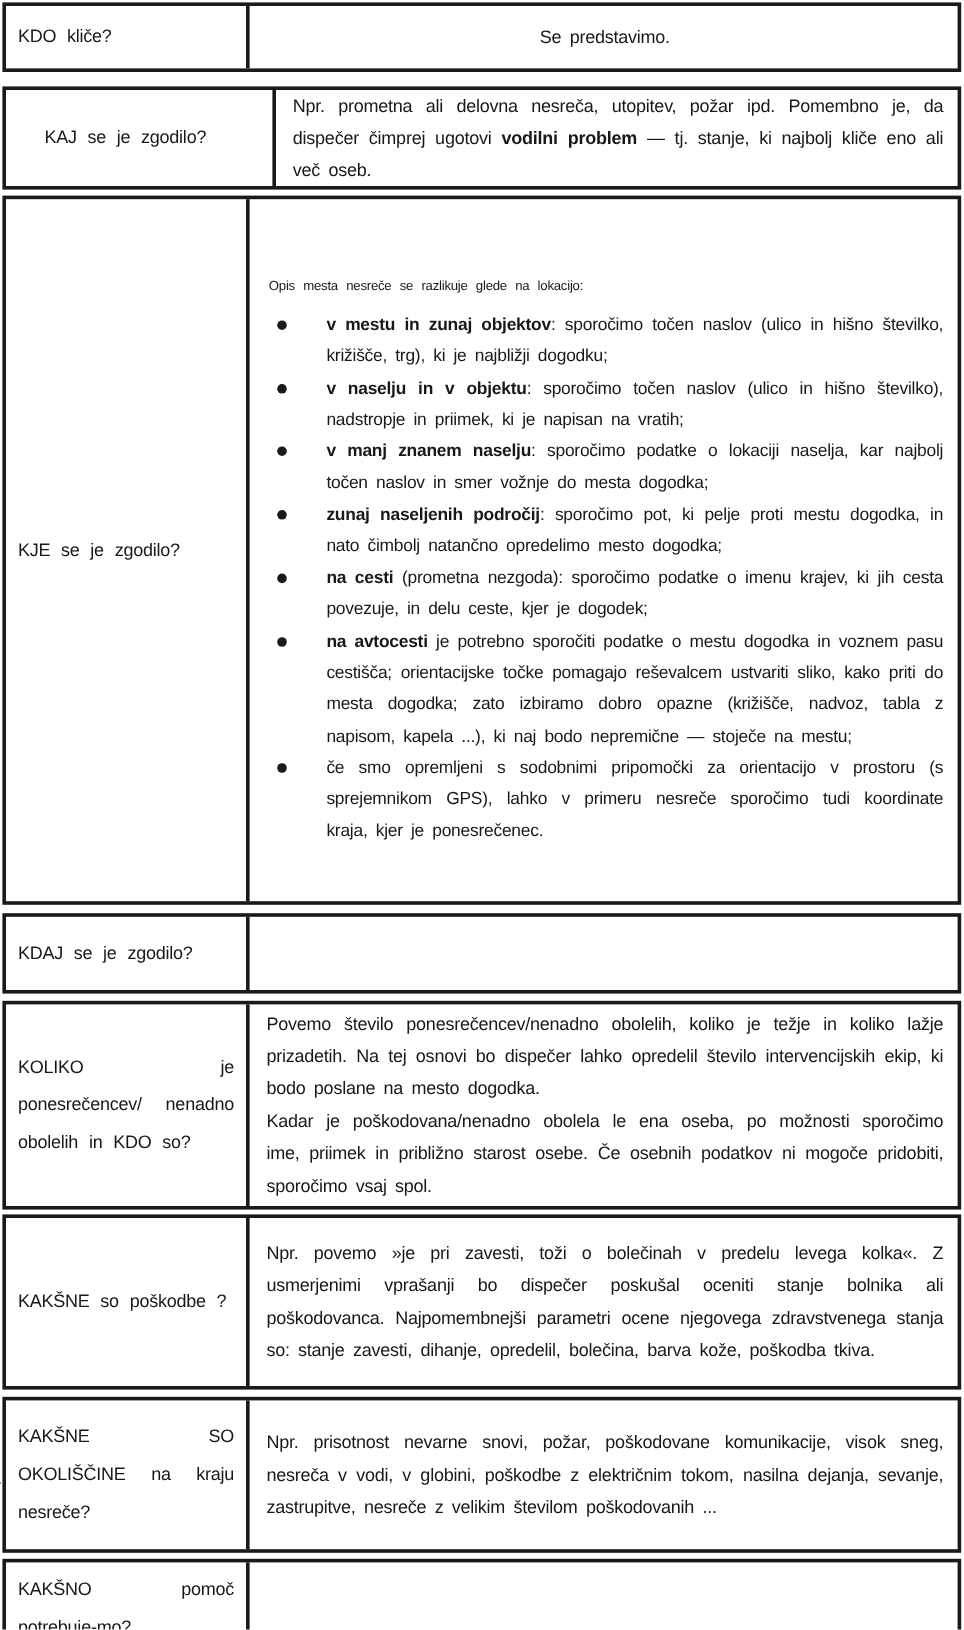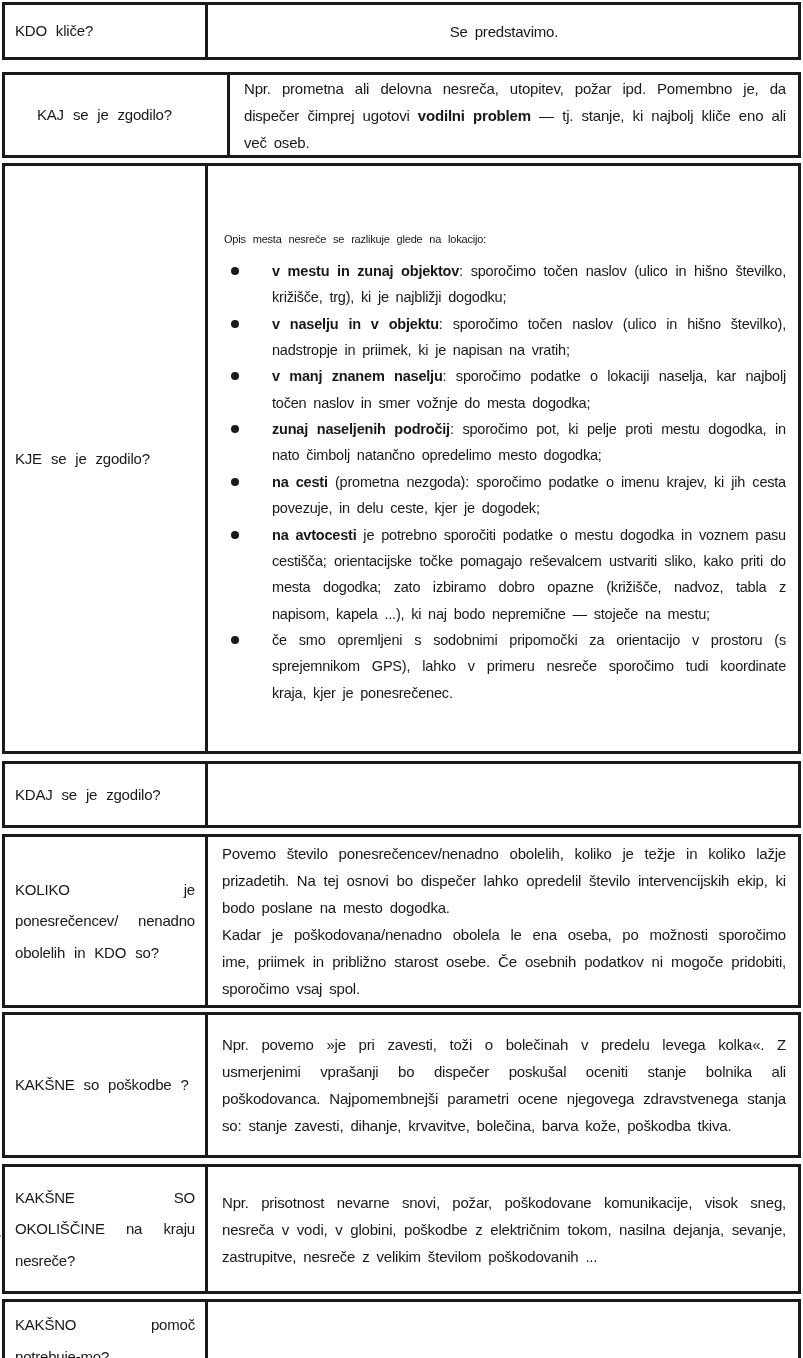--- a/index.html
+++ b/index.html
@@ -192,21 +192,21 @@
       <p>Povemo število ponesrečencev/nenadno obolelih, koliko je težje in koliko lažje prizadetih. Na tej osnovi bo dispečer lahko opredelil število intervencijskih ekip, ki bodo poslane na mesto dogodka.</p>
       <p>Kadar je poškodovana/nenadno obolela le ena oseba, po možnosti sporočimo ime, priimek in približno starost osebe. Če osebnih podatkov ni mogoče pridobiti, sporočimo vsaj spol.</p>
     </div>
   </div>
 
   <div class="row r6">
     <div class="q-cell">
       <span>KAKŠNE so poškodbe ?</span>
     </div>
     <div class="a-cell">
-      <p>Npr. povemo »je pri zavesti, toži o bolečinah v predelu levega kolka«. Z usmerjenimi vprašanji bo dispečer poskušal oceniti stanje bolnika ali poškodovanca. Najpomembnejši parametri ocene njegovega zdravstvenega stanja so: stanje zavesti, dihanje, krvavitve, bolečina, barva kože, poškodba tkiva.</p>
+      <p>Npr. povemo »je pri zavesti, toži o bolečinah v predelu levega kolka«. Z usmerjenimi vprašanji bo dispečer poskušal oceniti stanje bolnika ali poškodovanca. Najpomembnejši parametri ocene njegovega zdravstvenega stanja so: stanje zavesti, dihanje, opredelil, bolečina, barva kože, poškodba tkiva.</p>
     </div>
   </div>
 
   <div class="row r7">
     <div class="q-cell">
       <span>KAKŠNE SO OKOLIŠČINE na kraju nesreče?</span>
     </div>
     <div class="a-cell">
       <p>Npr. prisotnost nevarne snovi, požar, poškodovane komunikacije, visok sneg, nesreča v vodi, v globini, poškodbe z električnim tokom, nasilna dejanja, sevanje, zastrupitve, nesreče z velikim številom poškodovanih ...</p>
     </div>

